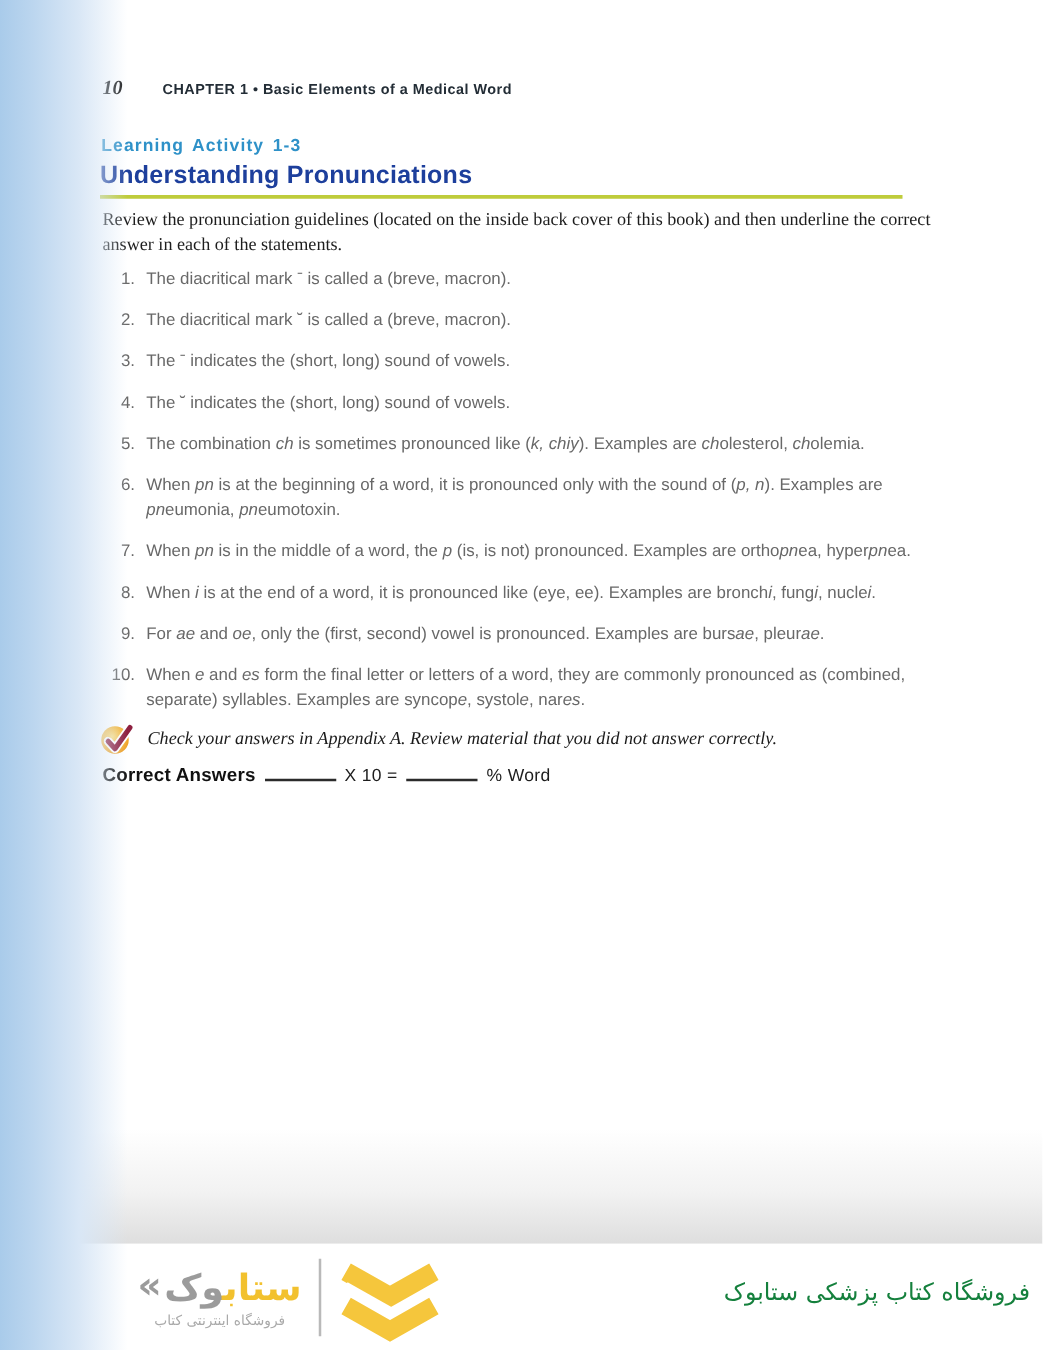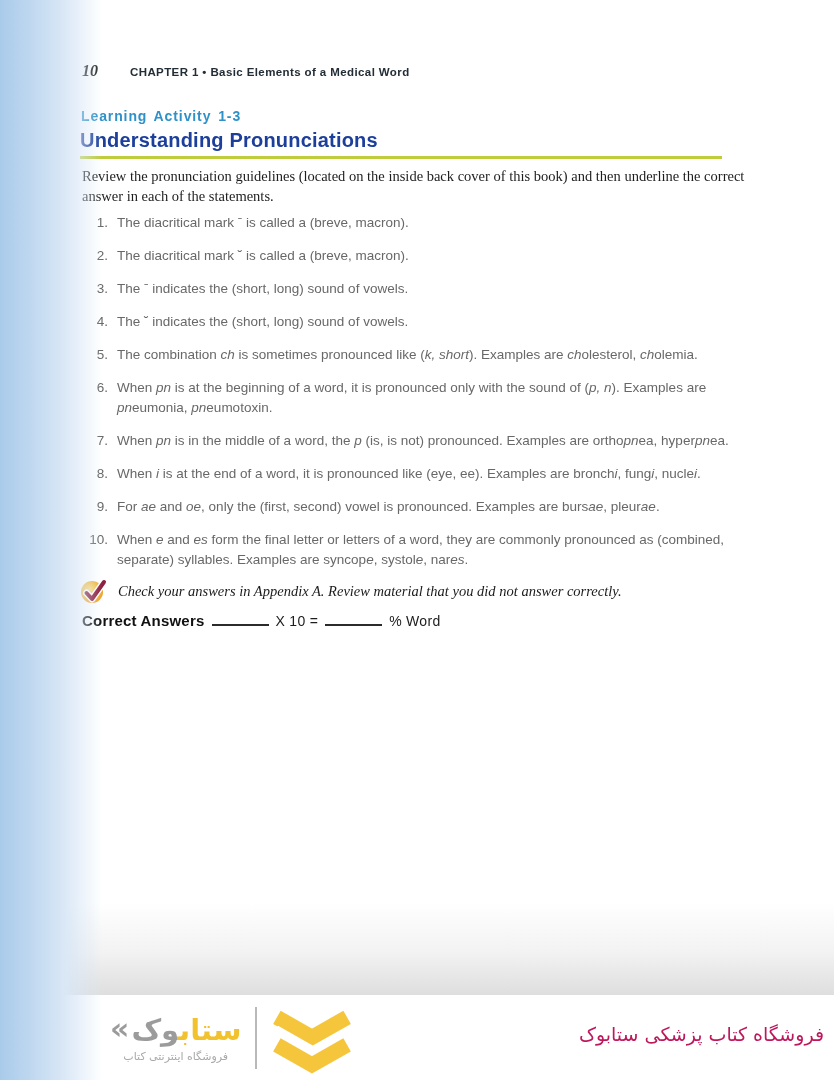--- a/index.html
+++ b/index.html
@@ -114,21 +114,21 @@
   }
   .logo-tagline {
     font-family:"DejaVu Sans", sans-serif; font-size:11px; color:#a9a9a9;
     direction:rtl; margin-top:2px;
   }
   .logo-divider { width:2px; height:62px; background:#b9b9b9; margin:0 12px 0 14px; }
   .logo-chevron { width:86px; height:74px; margin-top:8px; }
 
   .footer-right { text-align:right; padding-right:2px; }
   .store-name {
-    font-family:"DejaVu Sans", sans-serif; font-size:19px; color:#be185d;
+    font-family:"DejaVu Sans", sans-serif; font-size:19px; color:#15803d;
     direction:rtl; margin-bottom:7px;
   }
   .site-url {
     font-family:"Liberation Sans", sans-serif; font-weight:bold;
     font-size:24px; letter-spacing:7px; white-space:nowrap;
   }
 </style>
 </head>
 <body>
 
@@ -165,21 +165,21 @@
         <span class="qtext">The ˉ indicates the (short, long) sound of vowels.</span>
       </div>
 
       <div class="qitem">
         <span class="qnum">4.</span>
         <span class="qtext">The ˘ indicates the (short, long) sound of vowels.</span>
       </div>
 
       <div class="qitem">
         <span class="qnum">5.</span>
-        <span class="qtext">The combination <i>ch</i> is sometimes pronounced like (<i>k, short</i>). Examples are <i>ch</i>olesterol, <i>ch</i>olemia.</span>
+        <span class="qtext">The combination <i>ch</i> is sometimes pronounced like (<i>k, chiy</i>). Examples are <i>ch</i>olesterol, <i>ch</i>olemia.</span>
       </div>
 
       <div class="qitem">
         <span class="qnum">6.</span>
         <span class="qtext">When <i>pn</i> is at the beginning of a word, it is pronounced only with the sound of (<i>p, n</i>). Examples are <i>pn</i>eumonia, <i>pn</i>eumotoxin.</span>
       </div>
 
       <div class="qitem">
         <span class="qnum">7.</span>
         <span class="qtext">When <i>pn</i> is in the middle of a word, the <i>p</i> (is, is not) pronounced. Examples are ortho<i>pn</i>ea, hyper<i>pn</i>ea.</span>

